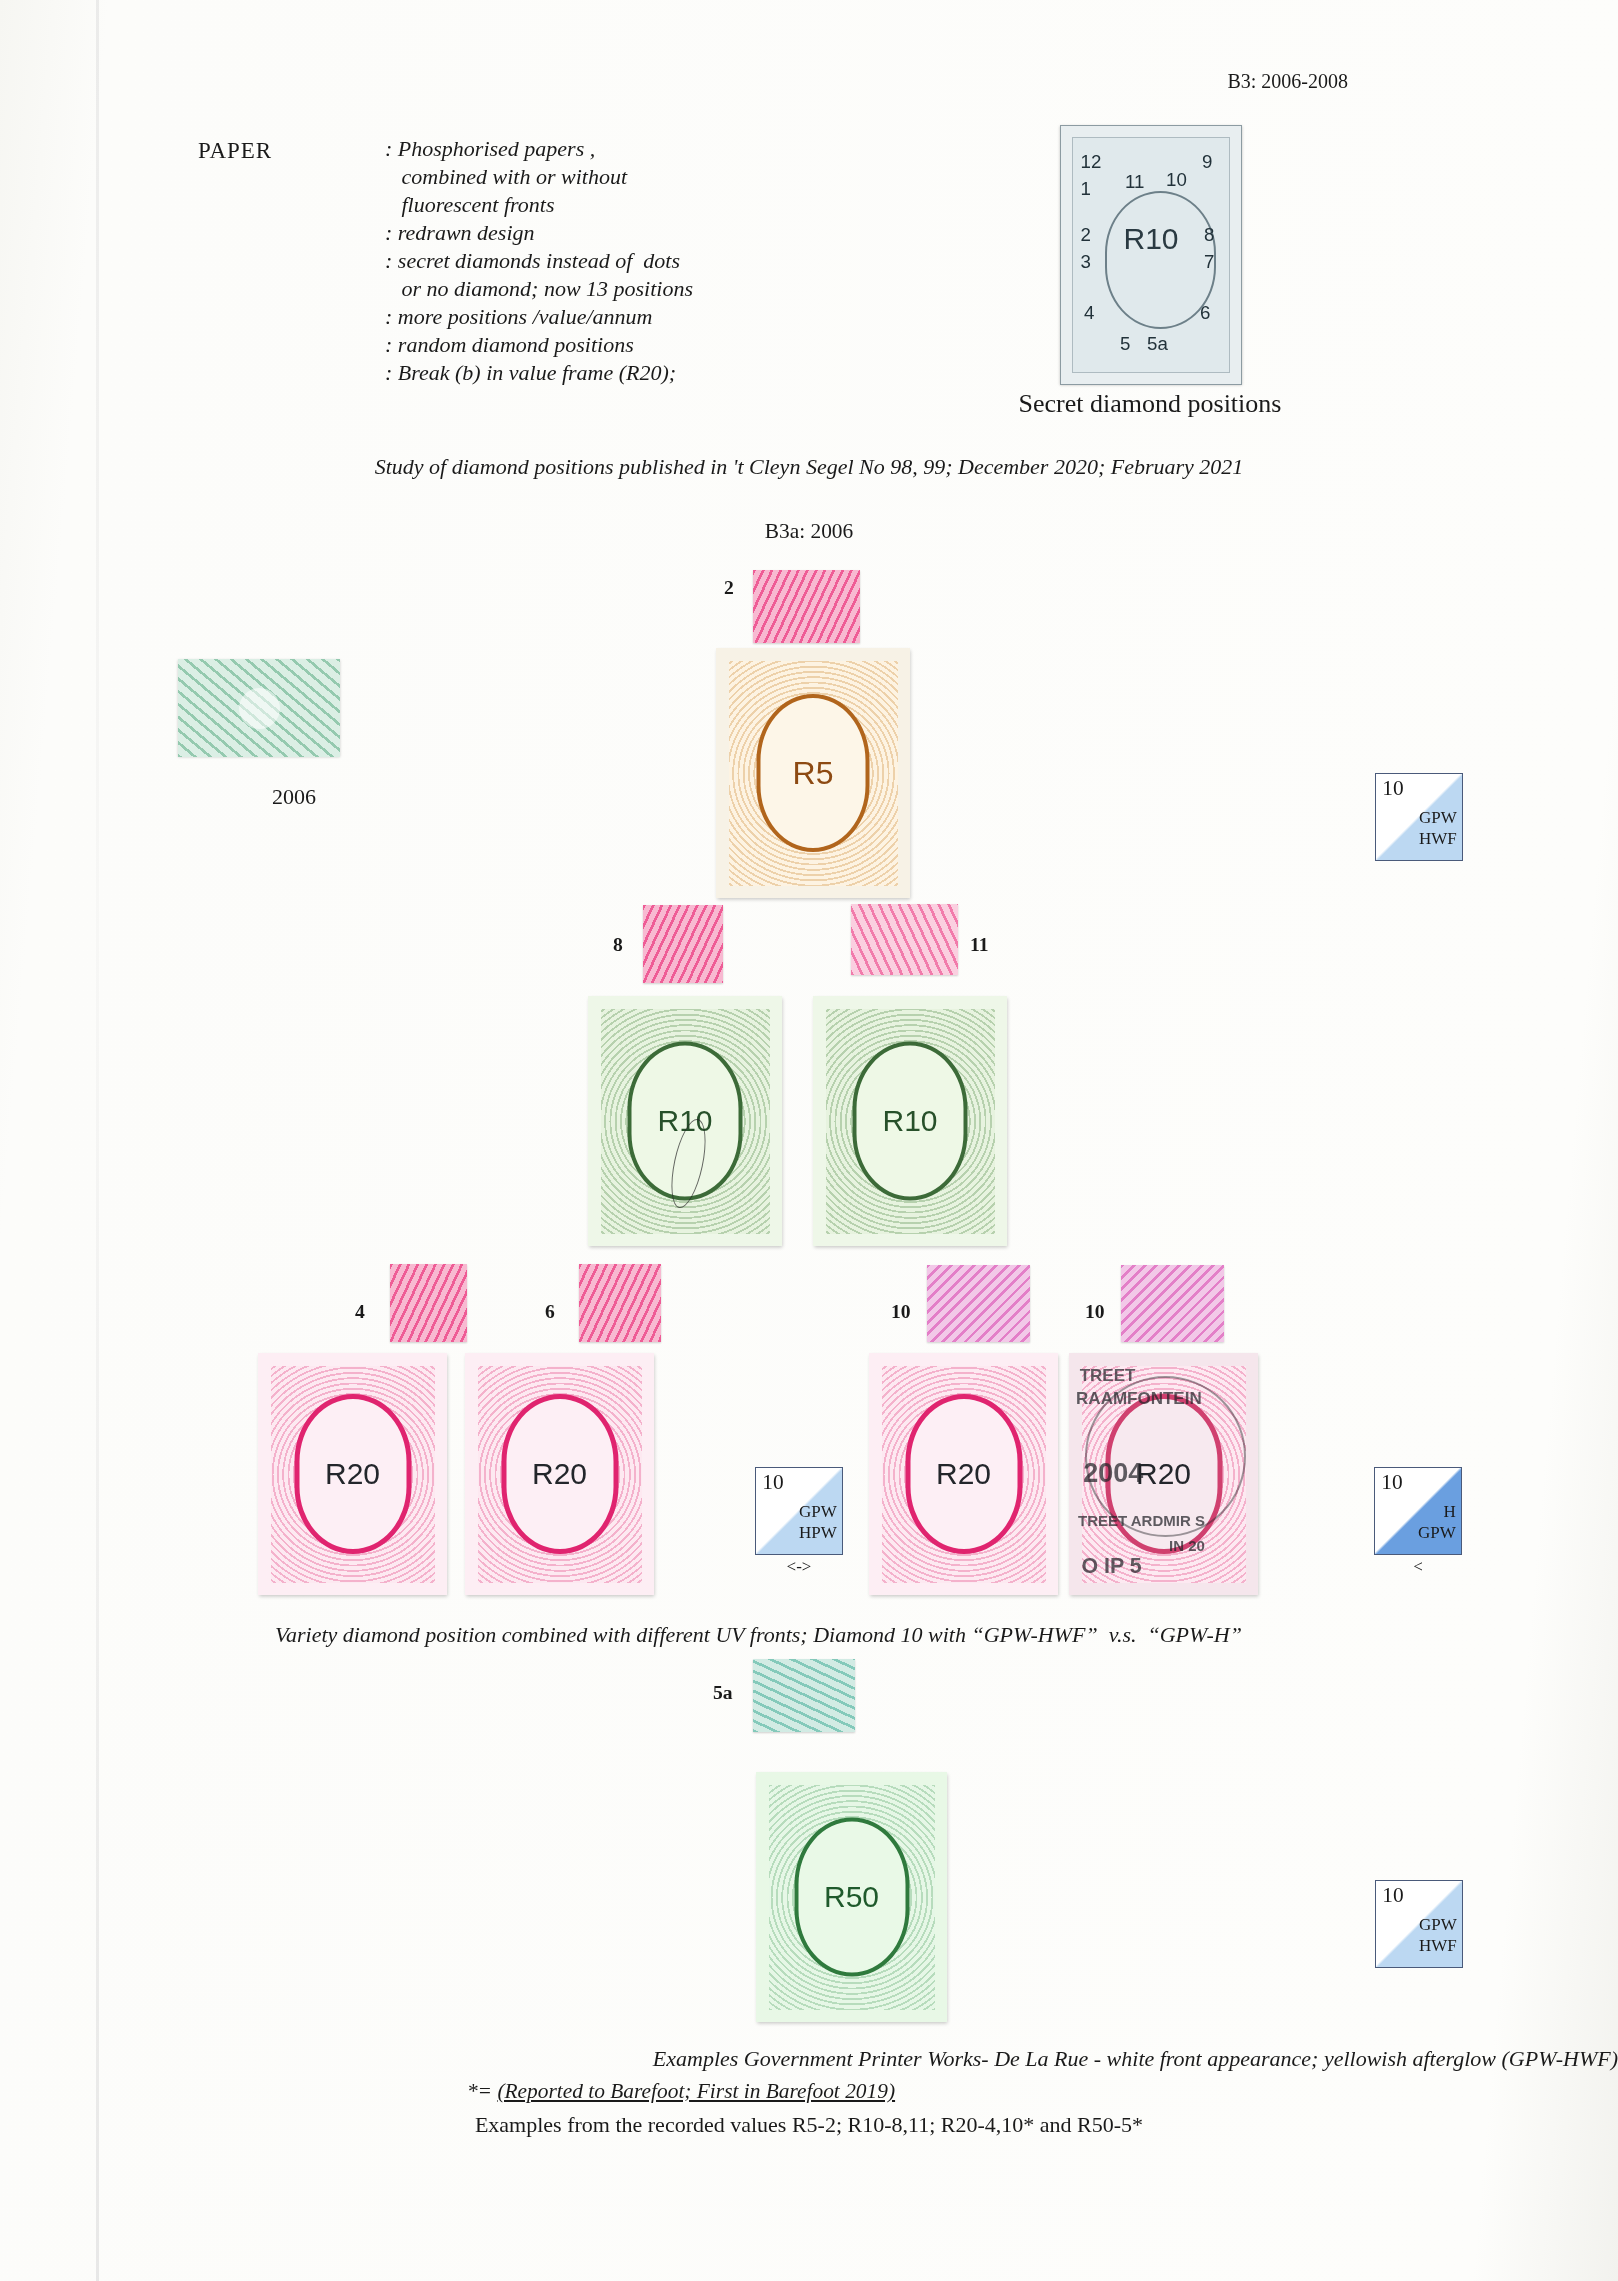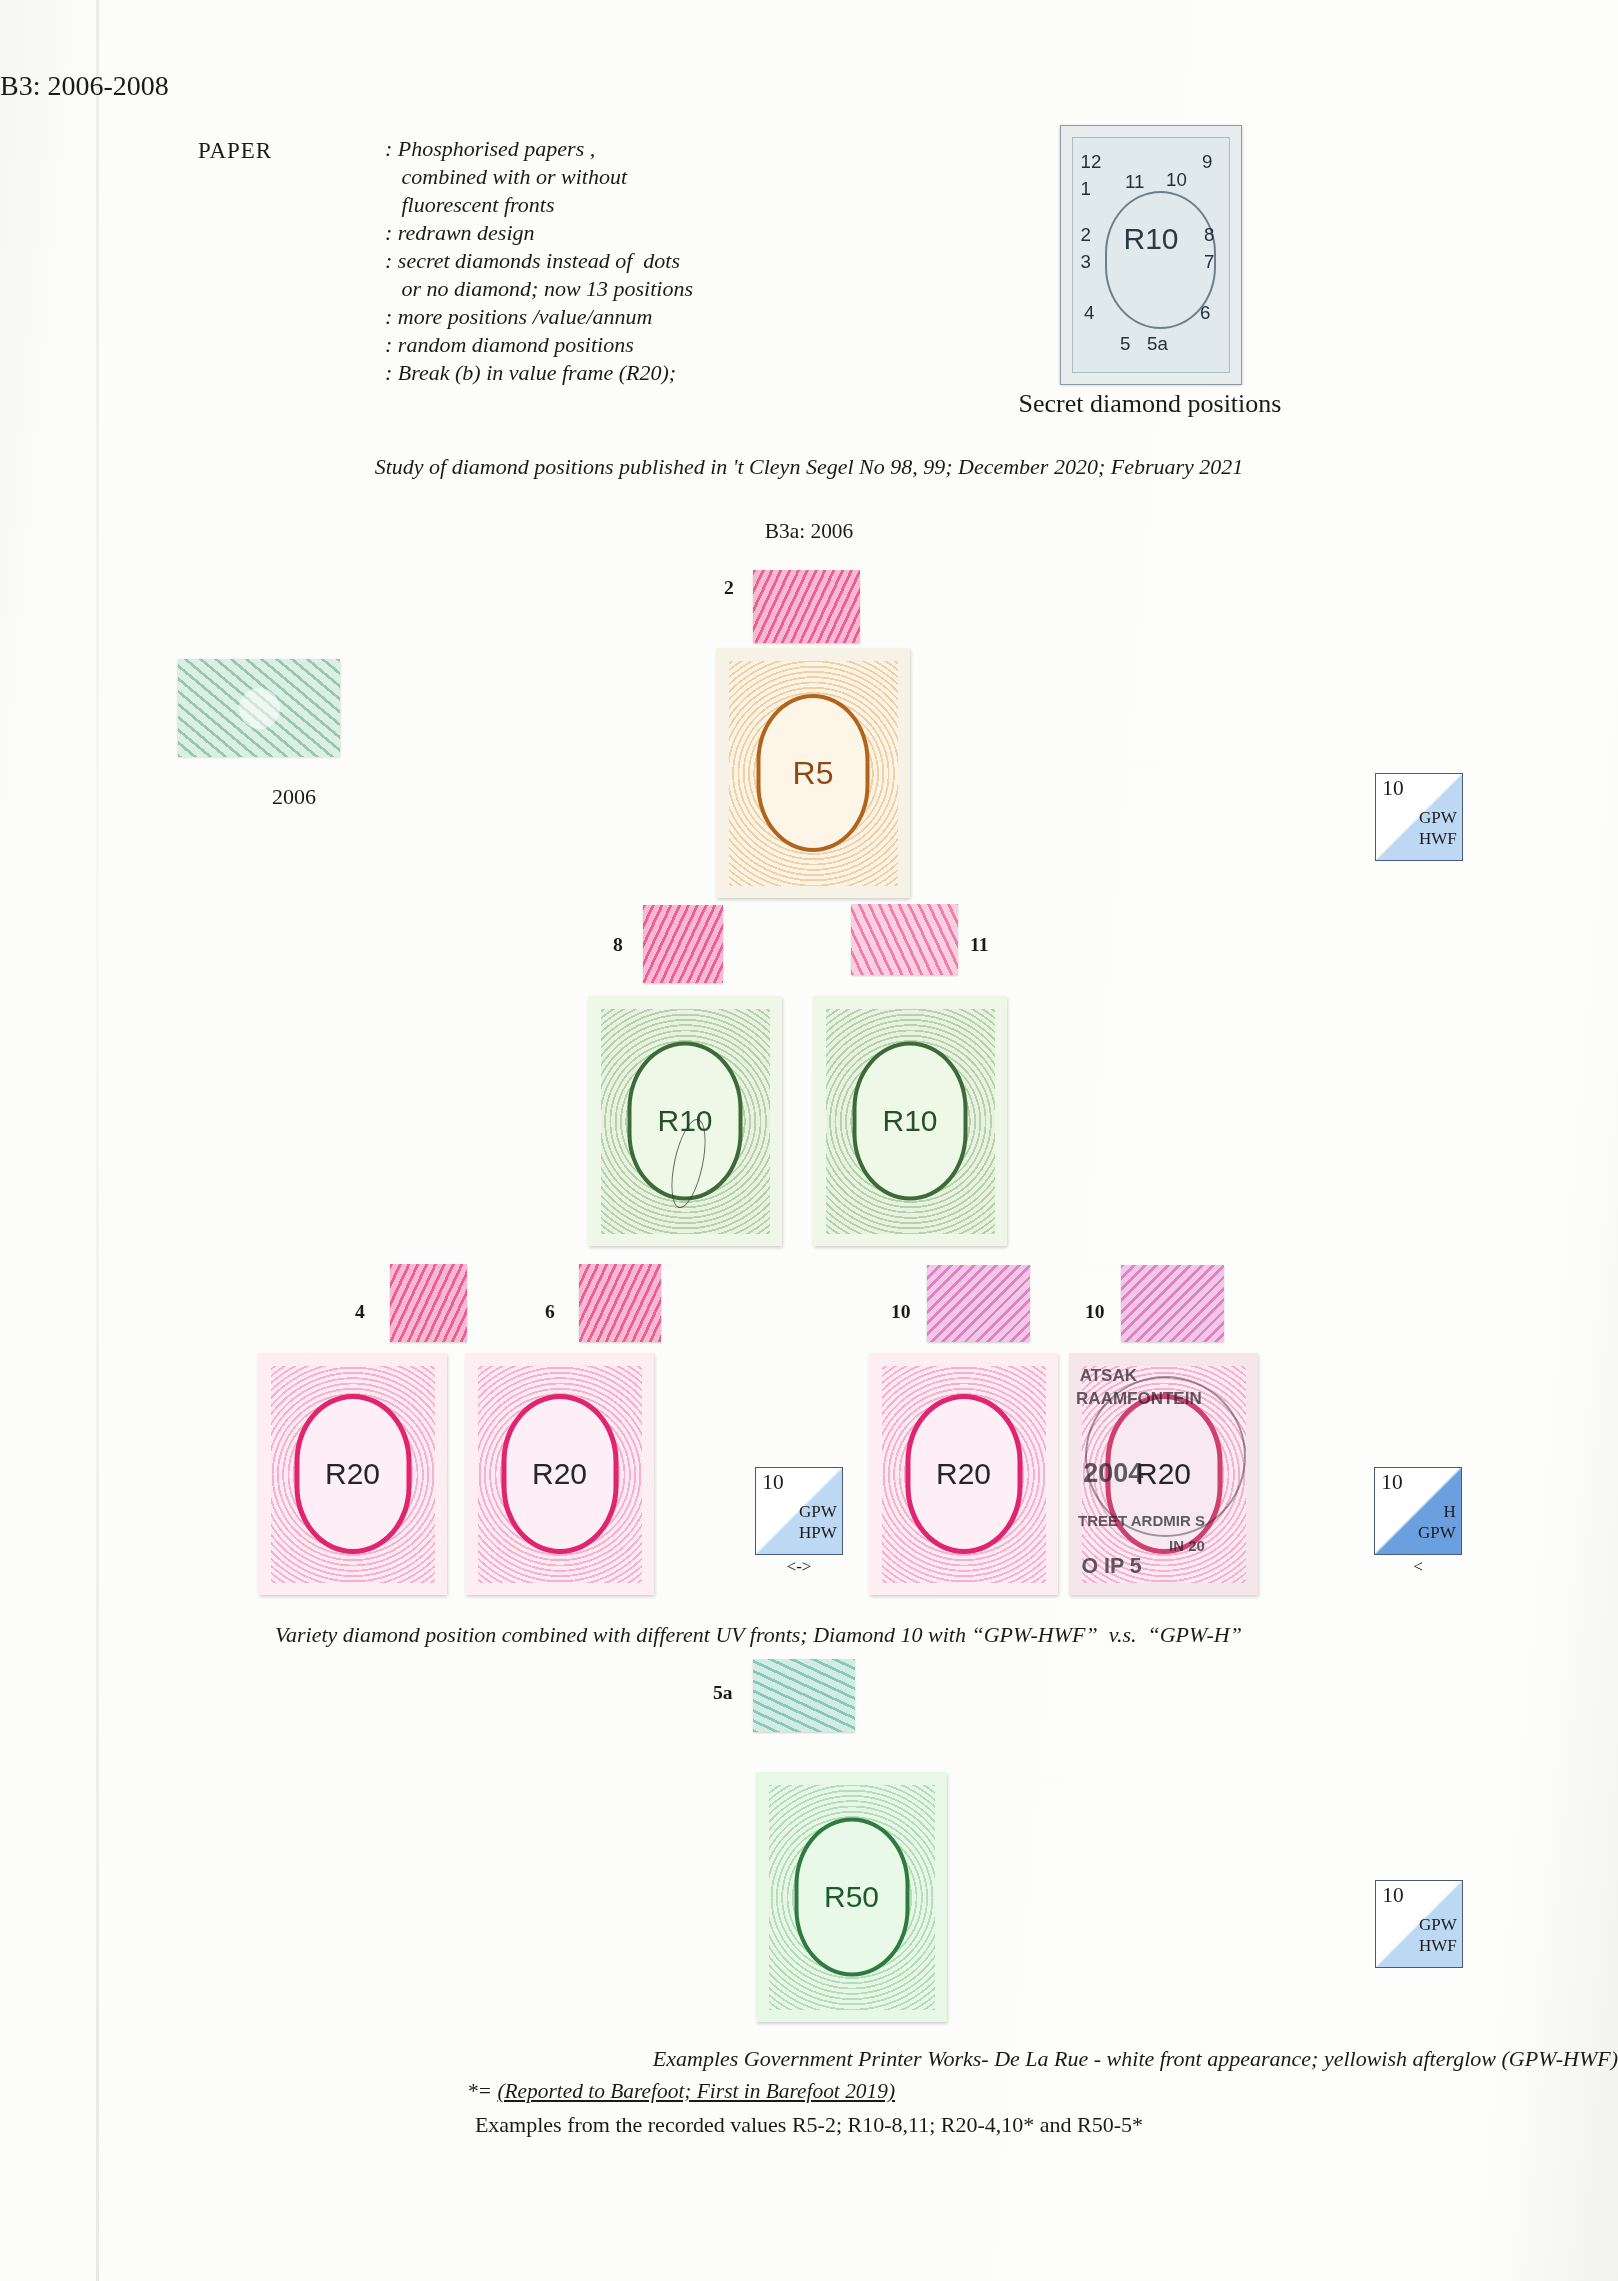--- a/index.html
+++ b/index.html
@@ -15,21 +15,21 @@
     position:absolute;left:0;top:0;width:1618px;height:2281px;
     background:linear-gradient(95deg,#f6f6f2 0%,#fcfcfa 6%,#fdfdfb 92%,#f2f2ee 100%);
   }
   .page::before{
     content:"";position:absolute;left:96px;top:0;width:2.7px;height:2281px;
     background:linear-gradient(to bottom,rgba(160,160,165,0.18),rgba(160,160,165,0.05) 40%,rgba(160,160,165,0.22));
   }
   
   .t{position:absolute;white-space:pre;}
 
-  #header-title{left:0;top:70px;width:1348px;font-size:28px;text-align:left;}
+  #header-title{left:0;top:70px;width:1348px;font-size:20px;text-align:right;}
   #paper-label{left:198px;top:138px;font-size:23px;letter-spacing:0.9px;}
 
   .paper-lines{position:absolute;left:385px;top:135px;font-size:22px;font-style:italic;line-height:28px;}
   .paper-lines div{white-space:pre;}
 
   #study-line{left:0;top:454px;width:1618px;text-align:center;font-size:22px;font-style:italic;}
   #b3a-title{left:0;top:519px;width:1618px;text-align:center;font-size:21.4px;}
 
   #secret-caption{left:945px;top:389px;width:410px;text-align:center;font-size:26px;}
 
@@ -239,21 +239,21 @@
       <div class="oval" style="width:107px;height:150px;border:5.3px solid #e0246f;background:#fdeff5;"></div>
       <div class="val" style="font-size:30px;color:#23262b;">R20</div>
     </div>
   </div>
 
   <div class="stamp" style="left:1069px;top:1353px;width:189px;height:242px;background:#f5e6ec;">
     <div class="inner tex-pink">
       <div class="oval" style="width:107px;height:150px;border:5.3px solid #d0406f;background:#f7e9ef;"></div>
       <div class="val" style="font-size:30px;color:#23262b;">R20</div>
     </div>
-    <div class="cancel" style="left:10.7px;top:12.5px;font-size:17px;">ATSAK</div>
+    <div class="cancel" style="left:10.7px;top:12.5px;font-size:17px;">TREET</div>
     <div class="cancel" style="left:7.1px;top:36px;font-size:17px;">RAAMFONTEIN</div>
     <div class="cancel" style="left:14.3px;top:105px;font-size:27px;">2004</div>
     <div class="cancel" style="left:9px;top:159px;font-size:15px;">TREET  ARDMIR S</div>
     <div class="cancel" style="left:100px;top:184px;font-size:15px;">IN 20</div>
     <div class="cancel" style="left:12.5px;top:201px;font-size:21.4px;">O  IP  5</div>
     <div style="position:absolute;left:16px;top:23px;width:157px;height:157px;border:2.7px solid rgba(40,40,45,.45);border-radius:50%;"></div>
   </div>
 
   <div class="keybox kb-lightblue" style="left:1375px;top:773px;">
     <div class="n">10</div>

